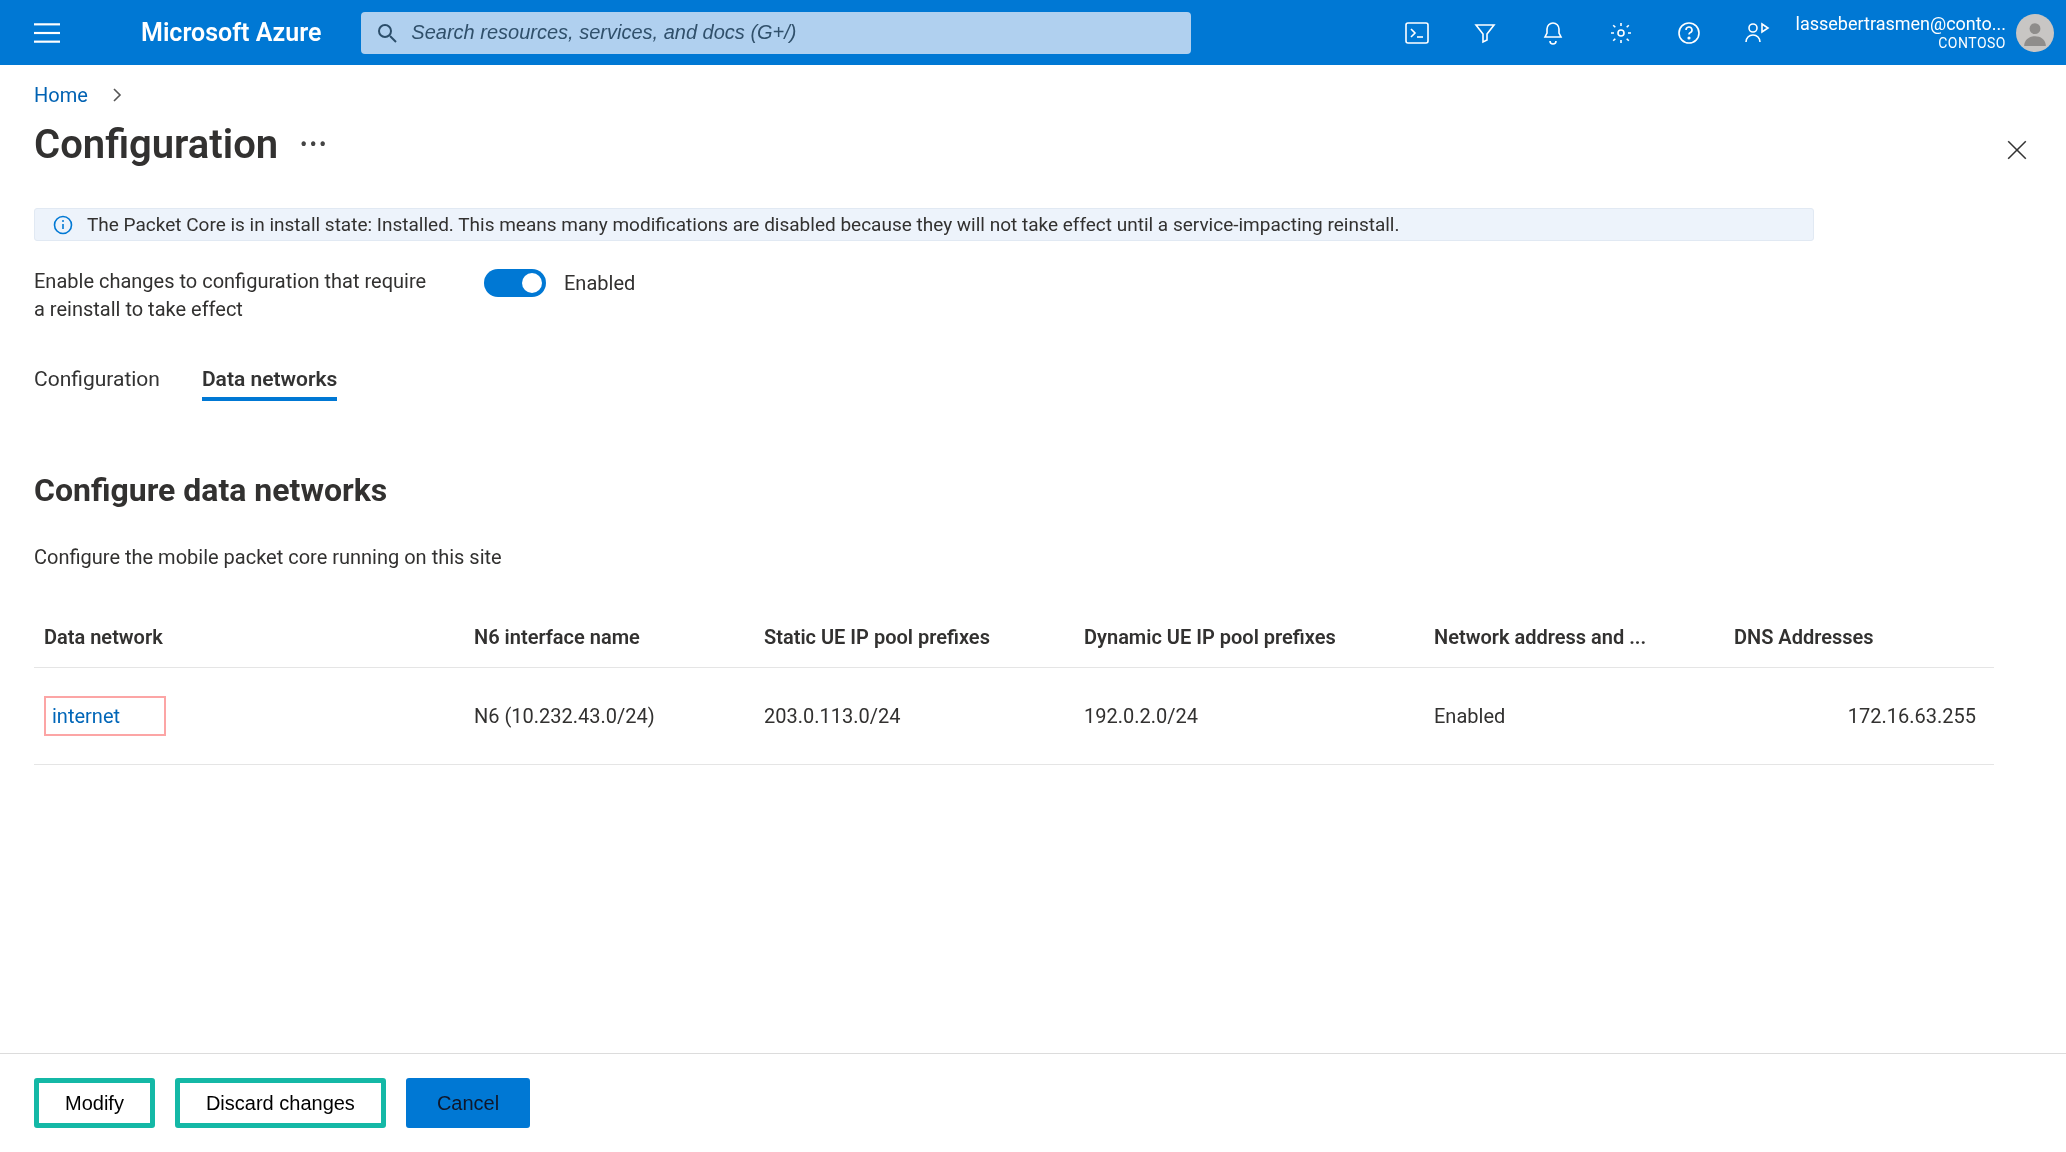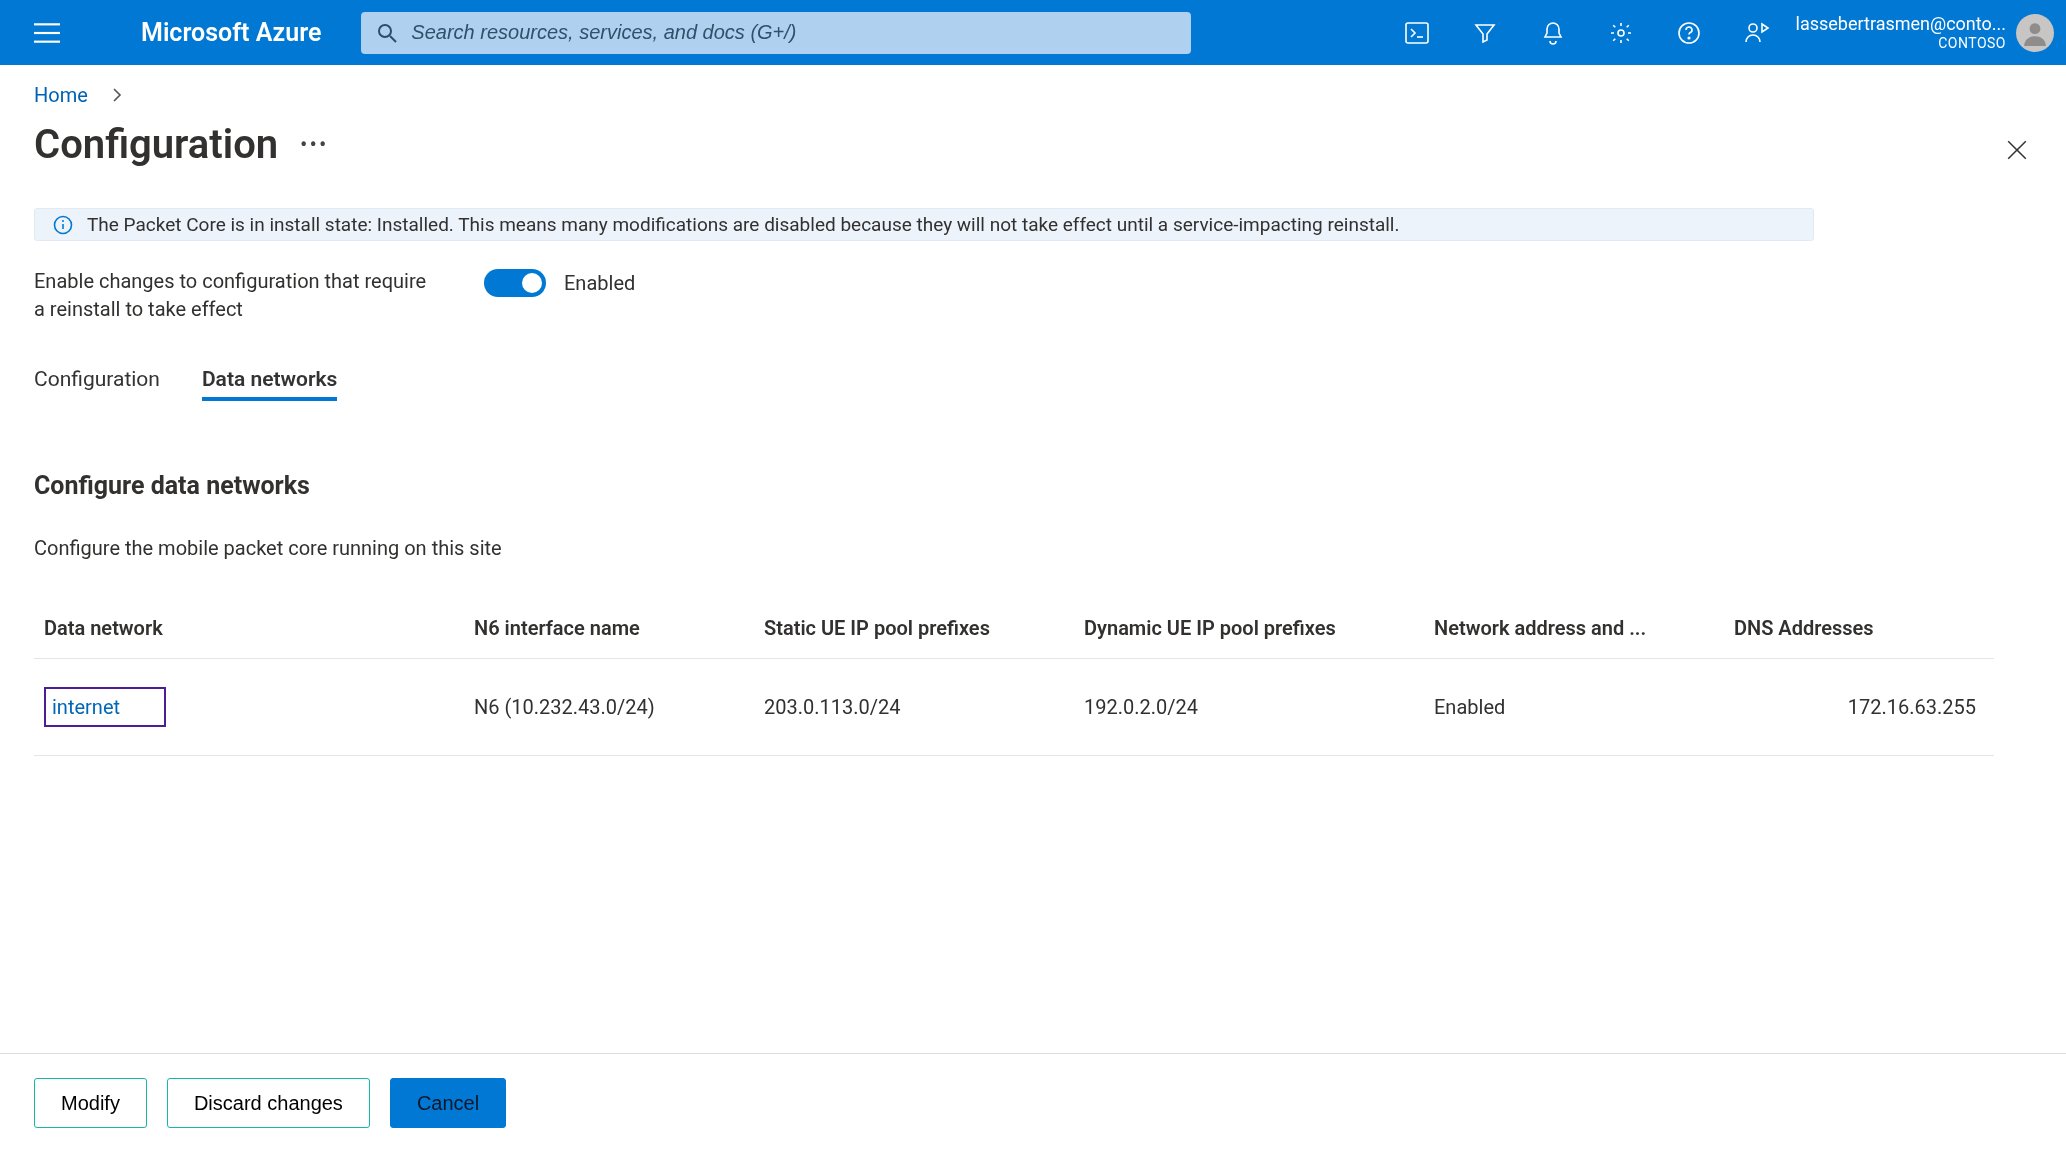--- a/index.html
+++ b/index.html
@@ -122,21 +122,21 @@
   .tabs {
     display:flex; gap:42px;
     margin-top: 44px;
     font-size:21px;
     border-bottom: none;
   }
   .tab { padding-bottom:10px; cursor:pointer; color:#333; }
   .tab.active { font-weight:600; box-shadow: inset 0 -4px 0 0 #0078d4; }
 
   h2.section {
-    font-size:25px; font-weight:700;
+    font-size:32px; font-weight:700;
     margin-top: 70px;
   }
   .section-sub { margin-top: 36px; font-size:20px; }
 
   .attach {
     display:flex; align-items:center; gap:16px;
     margin-top: 40px; font-size:21px;
     color:#333;
   }
   .attach svg { color:#0078d4; }
@@ -157,38 +157,38 @@
     border-top:1px solid #e5e5e5;
     border-bottom:1px solid #e5e5e5;
     min-height:98px;
     font-size:20px;
     padding-left:10px;
   }
   .trow .link-cell a {
     color:#0066b8; text-decoration:none;
     display:inline-block;
     padding:6px 44px 6px 6px;
-    border:2px solid #4c1d95;
+    border:2px solid #fca5a5;
   }
   .trow .dns { text-align:right; padding-right:18px; }
 
   
   .footer {
     position: fixed;
     left:0; right:0; bottom:0;
     border-top:1px solid #dcdcdc;
     background:#ffffff;
     padding: 24px 34px;
     display:flex; gap:20px;
   }
   .btn {
     height:50px;
     padding: 0 26px;
     font-size:20px;
-    border:1px solid #14b8a6;
+    border:5px solid #14b8a6;
     background:#ffffff;
     border-radius:3px;
     cursor:pointer;
     display:flex; align-items:center;
   }
   .btn.primary {
     background:#0078d4; border-color:#0078d4; color:#0f172a;
   }
 </style>
 </head>

